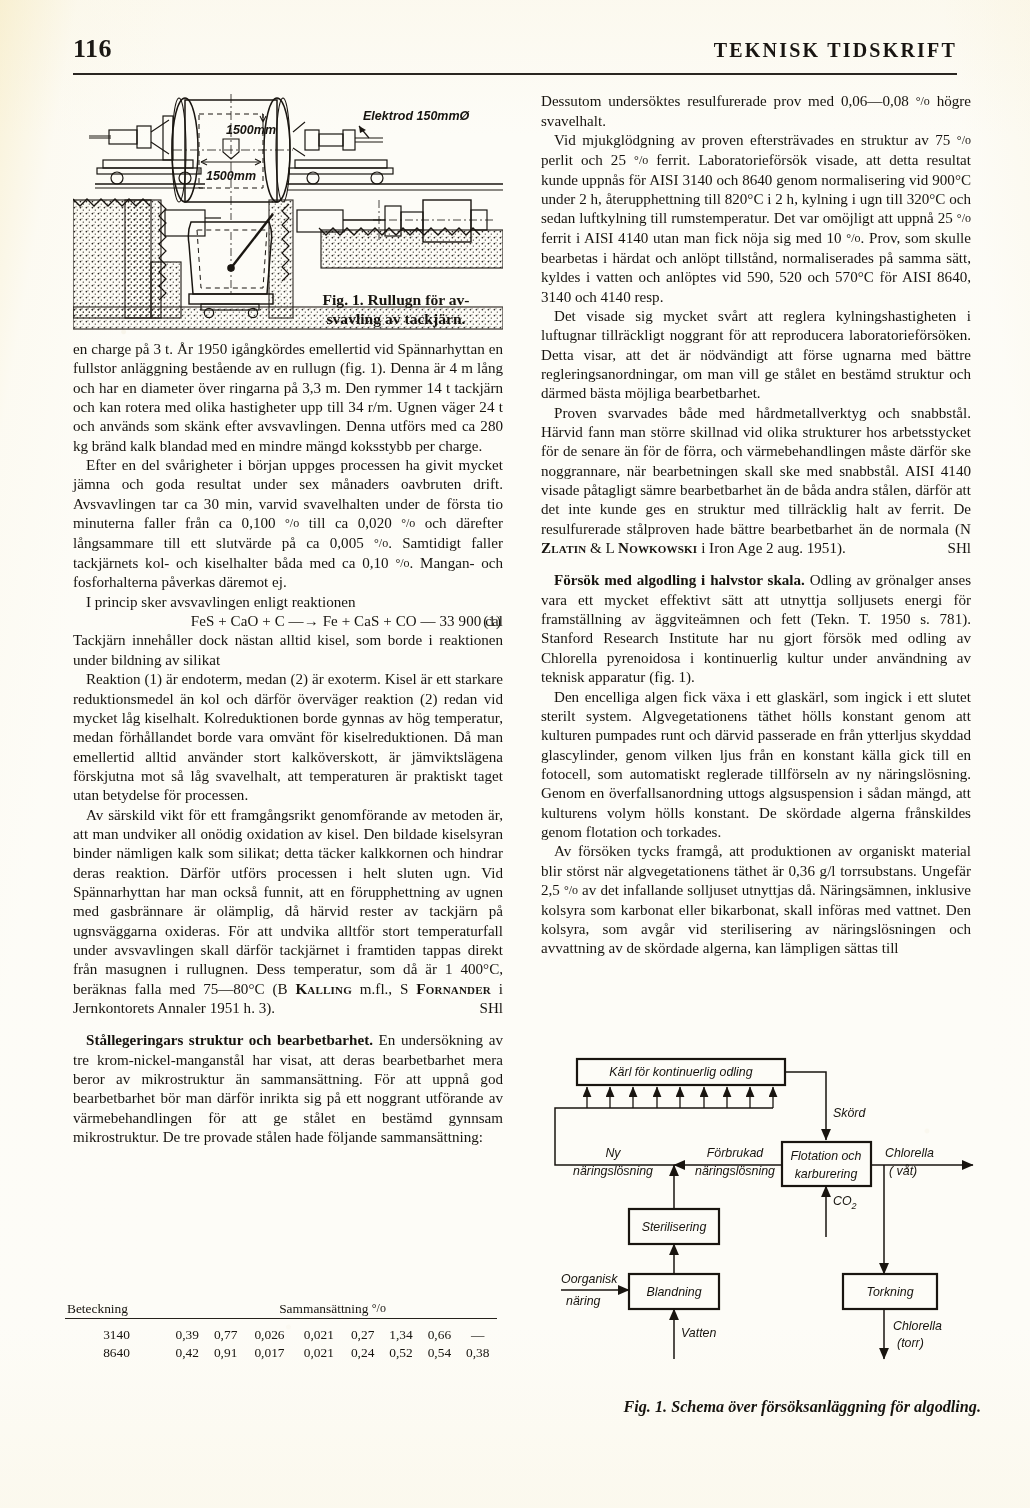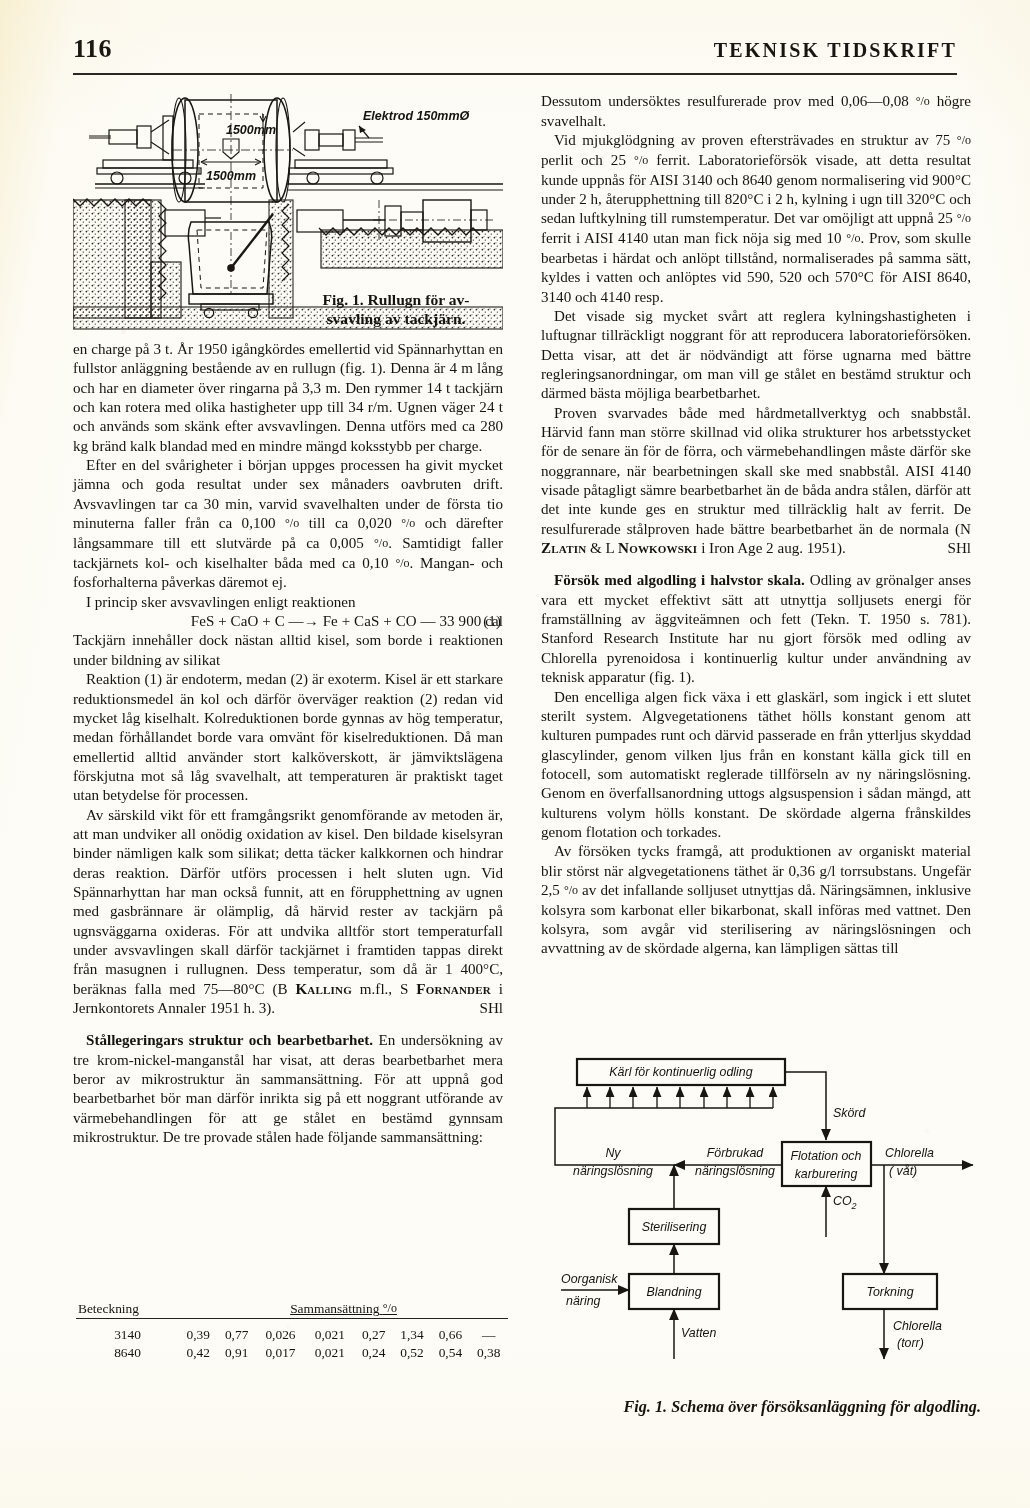--- a/index.html
+++ b/index.html
@@ -118,32 +118,32 @@
     font-weight: 700;
     font-size: 15.6px;
     line-height: 19px;
     text-align: center;
     color: #17140f;
   }
 
   
   #steel-table {
     position: absolute;
-    left: 76px; top: 1300px; width: 432px;
+    left: 65px; top: 1300px; width: 432px;
     font-size: 13.4px;
     color: #16130e;
   }
   #steel-table table { width: 100%; border-collapse: collapse; }
   #steel-table th, #steel-table td {
     text-align: center; font-weight: 400; padding: 0;
     line-height: 17.6px;
   }
   #steel-table .hdr-top td { padding-bottom: 0; }
   #steel-table .lbl { text-align: left; padding-left: 2px; }
-  #steel-table .group { text-align: center; text-decoration: underline; }
+  #steel-table .group { text-align: center; }
   .tb-mid { border-top: 1.2px solid #26221c; }
   #steel-table .sp td { height: 7px; }
 
   
   #fig-scheme {
     position: absolute;
     left: 541px; top: 1047px;
     width: 440px; height: 330px;
   }
   #scheme-caption {

